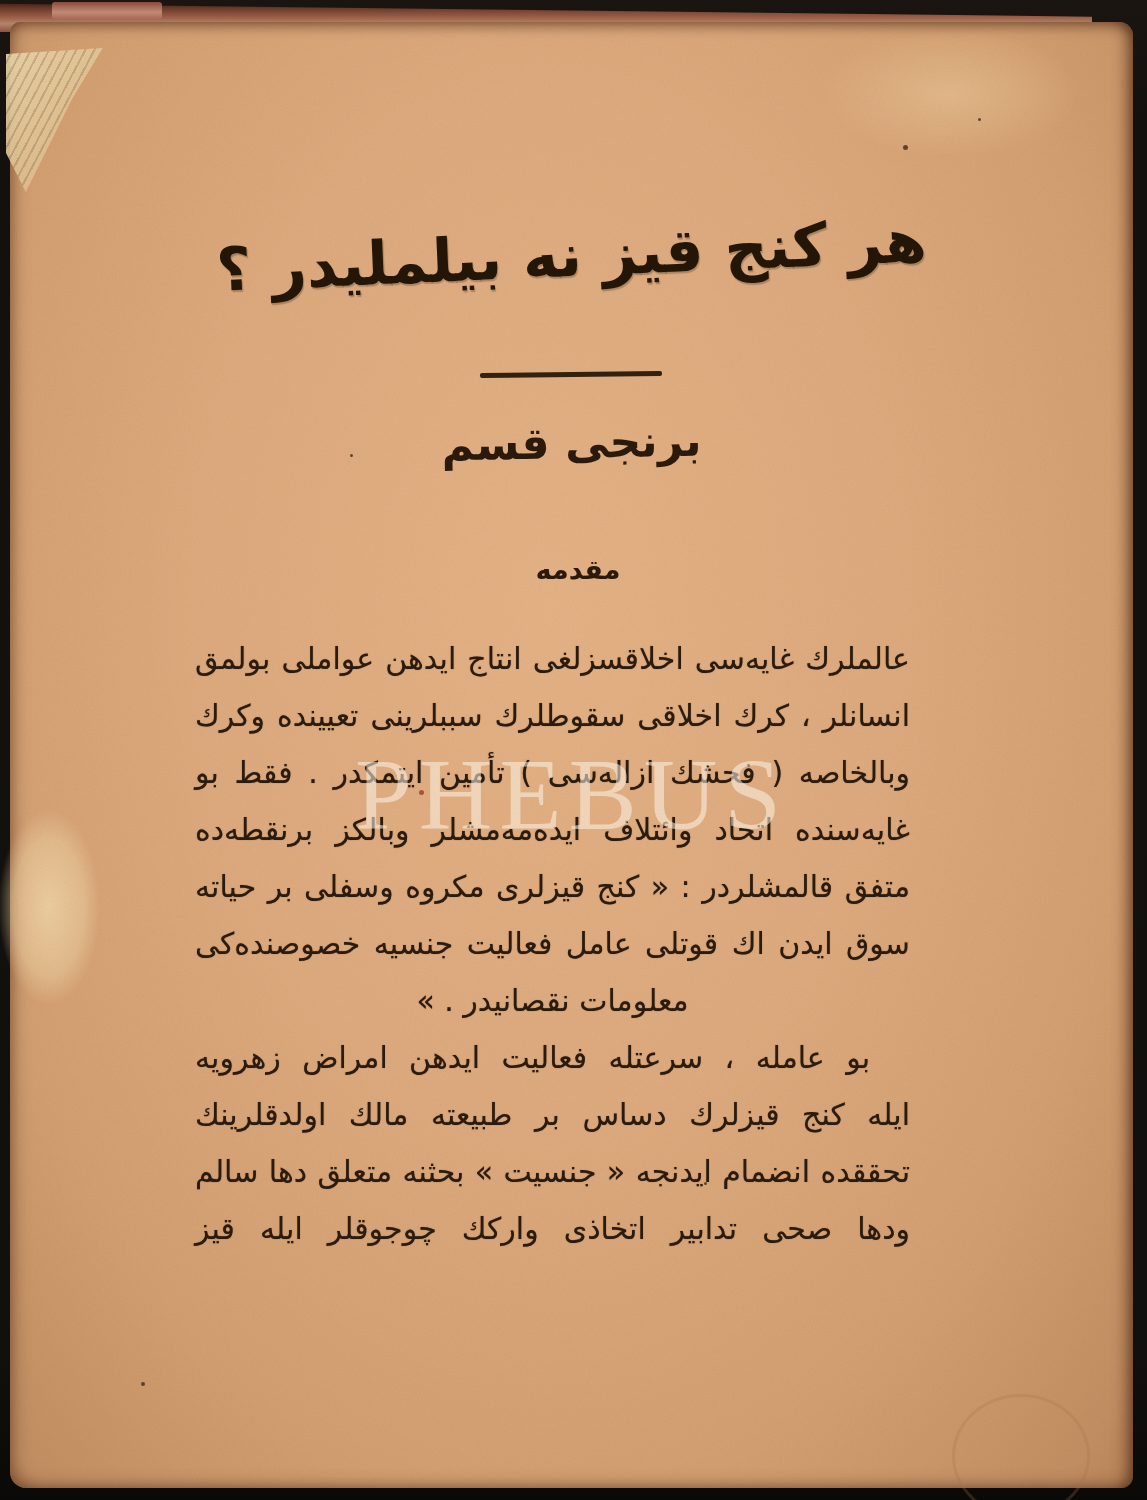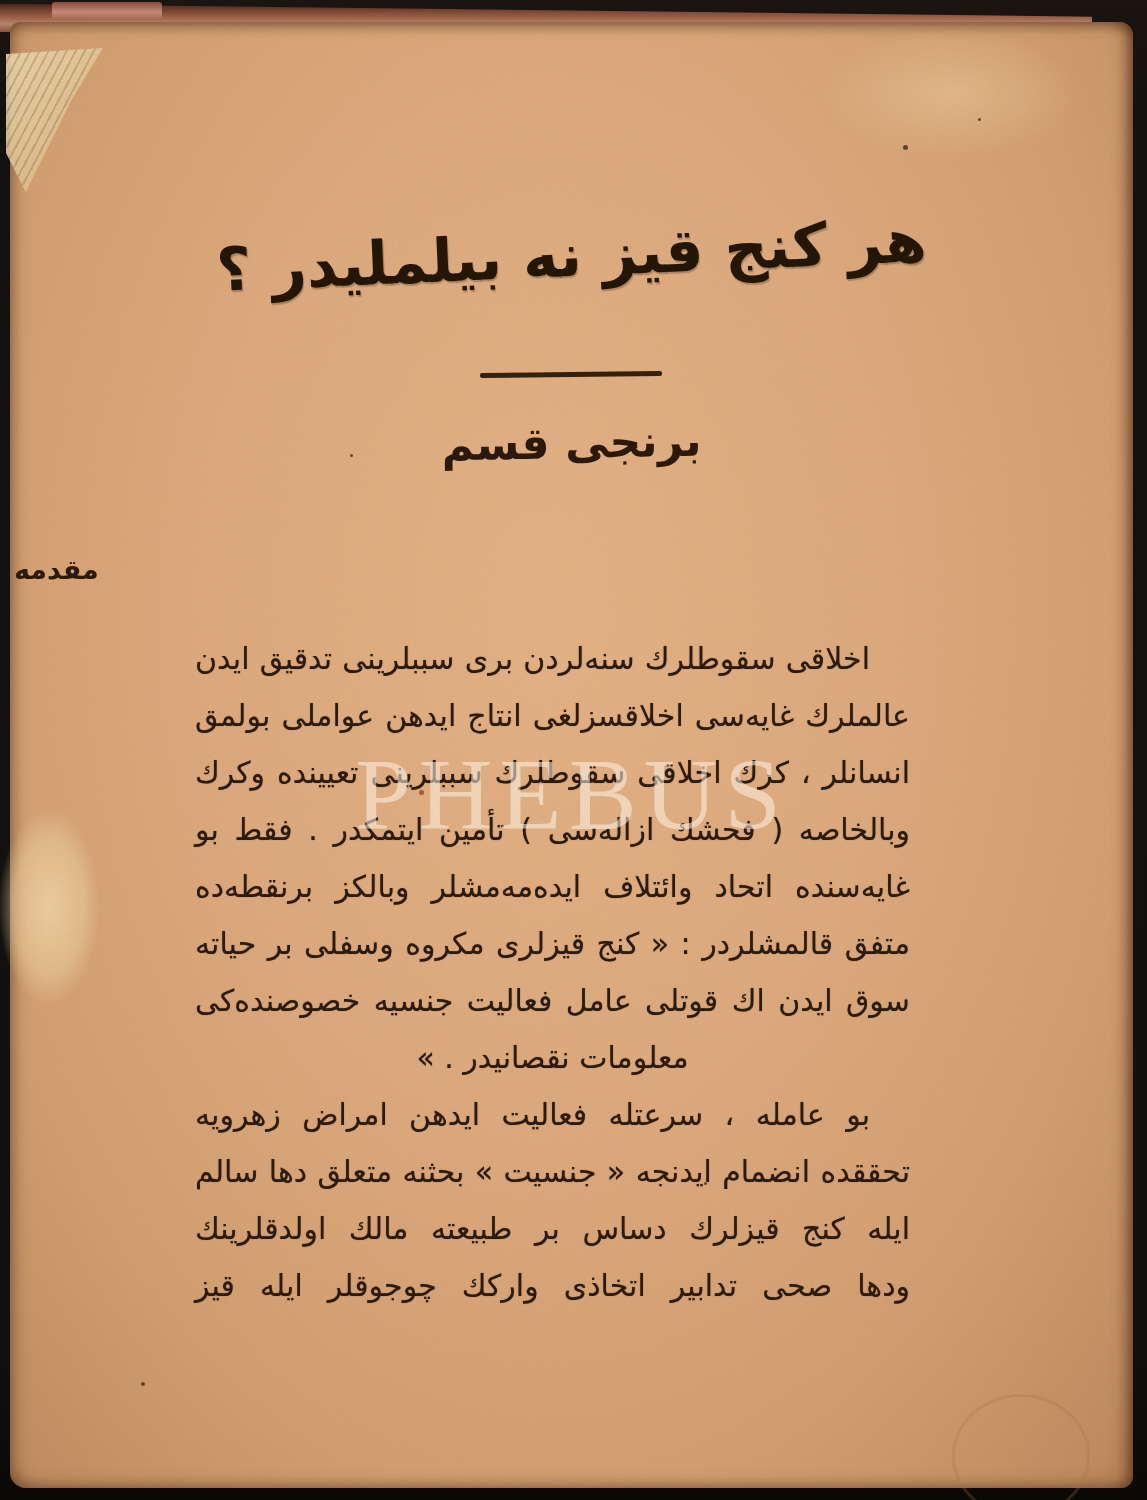--- a/index.html
+++ b/index.html
@@ -37,21 +37,21 @@
   .speck.red{background:#a0401f;}
   
   .title{position:absolute;top:196px;left:0;right:0;text-align:center;direction:rtl;
         font:700 60px/1.25 "DejaVu Sans",sans-serif;color:#241607;
         transform:rotate(-2.4deg);letter-spacing:2px;
         text-shadow:1px 2px 1px rgba(32,19,8,.25);}
   .rule{position:absolute;top:350px;left:470px;width:182px;height:5px;background:#33210f;
         border-radius:2px;transform:rotate(-.6deg);}
   .section-title{position:absolute;top:392px;left:0;right:0;text-align:center;direction:rtl;
         font:600 44px/1.3 "DejaVu Sans",sans-serif;color:#2b1a0b;transform:rotate(-1deg);}
-  .chapter-heading{position:absolute;top:532px;left:4px;right:0;text-align:left;direction:rtl;
+  .chapter-heading{position:absolute;top:532px;left:13px;right:0;text-align:center;direction:rtl;
         font:700 27px/1.2 "DejaVu Sans",sans-serif;color:#2b1a0b;}
   .body-text{position:absolute;top:608px;left:185px;width:715px;direction:rtl;
         font:400 30px/57px "DejaVu Sans",sans-serif;color:#2b1b0d;
         text-shadow:0 0 1px rgba(43,27,13,.55);}
   .bl{text-align:justify;text-align-last:justify;white-space:nowrap;height:57px;overflow:visible;}
   .bl.indent{padding-right:40px;}
   .bl.center{text-align:center;text-align-last:center;padding-right:0;}
   .watermark{position:absolute;top:714px;left:0;right:0;text-align:center;
         font-family:"Liberation Serif","DejaVu Serif",serif;font-size:102px;font-weight:400;
         letter-spacing:7px;color:rgba(255,247,233,.55);filter:blur(.5px);pointer-events:none;}
@@ -77,31 +77,30 @@
     <div class="speck" style="left:131px;top:1360px;width:4px;height:4px"></div>
     <div class="speck" style="left:694px;top:1160px;width:3px;height:3px"></div>
     <div class="speck" style="left:340px;top:432px;width:3px;height:3px"></div>
 
     <div class="title">هر كنج قيز نه بيلمليدر ؟</div>
     <div class="rule"></div>
     <div class="section-title">برنجى قسم</div>
     <div class="chapter-heading">مقدمه</div>
 
     <div class="body-text">
-      <div class="bl indent">اخلاقى سقوطلرك سنه‌لردن برى سببلرينى تدقيق ايدن</div>
       <div class="bl">عالملرك غايه‌سى اخلاقسزلغى انتاج ايدهن عواملى بولمق</div>
       <div class="bl">انسانلر ، كرك اخلاقى سقوطلرك سببلرينى تعيينده وكرك</div>
       <div class="bl">وبالخاصه ( فحشك ازاله‌سى ) تأمين ايتمكدر . فقط بو</div>
       <div class="bl">غايه‌سنده اتحاد وائتلاف ايده‌مه‌مشلر وبالكز برنقطه‌ده</div>
       <div class="bl">متفق قالمشلردر : « كنج قيزلرى مكروه وسفلى بر حياته</div>
       <div class="bl">سوق ايدن اك قوتلى عامل فعاليت جنسيه خصوصنده‌كى</div>
       <div class="bl center">معلومات نقصانيدر . »</div>
       <div class="bl indent">بو عامله ، سرعتله فعاليت ايدهن امراض زهرويه</div>
+      <div class="bl">ايله كنج قيزلرك دساس بر طبيعته مالك اولدقلرينك</div>
       <div class="bl">تحققده انضمام ايدنجه « جنسيت » بحثنه متعلق دها سالم</div>
-      <div class="bl">ايله كنج قيزلرك دساس بر طبيعته مالك اولدقلرينك</div>
       <div class="bl">ودها صحى تدابير اتخاذى واركك چوجوقلر ايله قيز</div>
     </div>
 
     <div class="watermark">PHEBUS</div>
 
     <svg class="grain" xmlns="http://www.w3.org/2000/svg">
       <filter id="paperNoise">
         <feTurbulence type="fractalNoise" baseFrequency="0.55" numOctaves="2" stitchTiles="stitch"></feTurbulence>
         <feColorMatrix type="saturate" values="0"></feColorMatrix>
       </filter>

